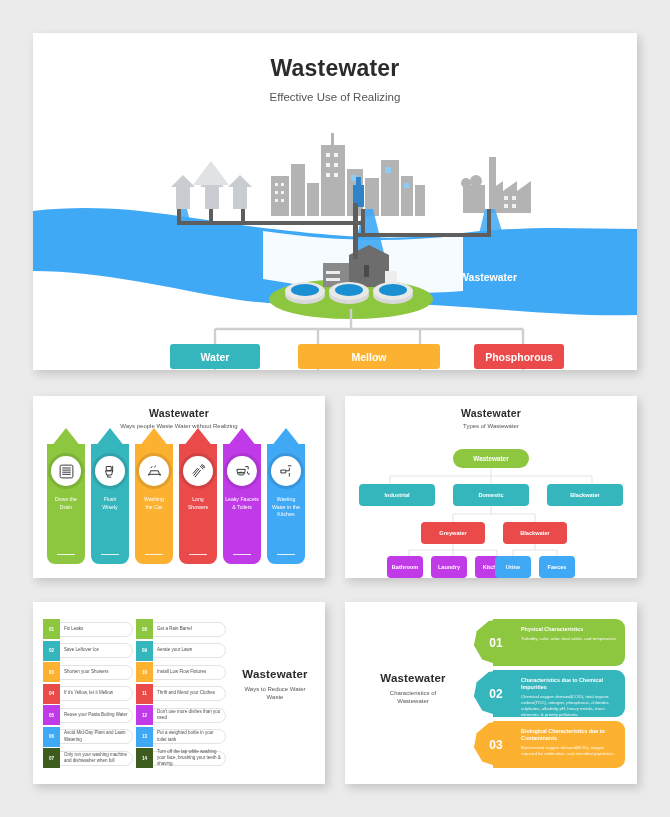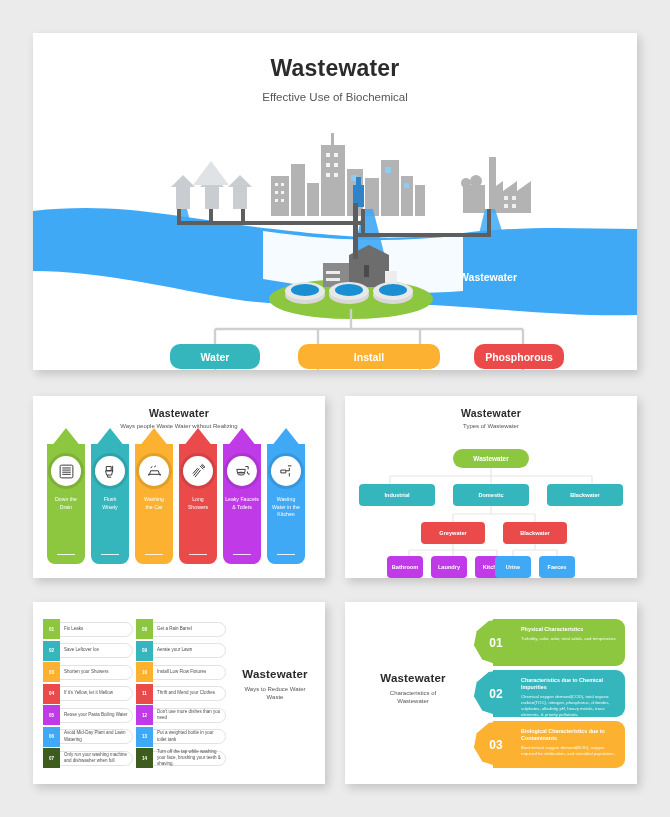--- a/index.html
+++ b/index.html
@@ -36,21 +36,21 @@
     position: absolute; font-size: 10.5px; color: #4a4a4a; line-height: 1.25;
     text-align: center;
   }
   #wrr-label { left: 118px; top: 228px; width: 120px; }
   #ww-label {
     left: 395px; top: 238px; width: 120px;
     color: #ffffff; font-weight: bold; font-size: 10.5px;
   }
 
   .res-btn {
-    position: absolute; height: 25px; border-radius: 10px;
+    position: absolute; height: 25px; border-radius: 3px;
     color: #fff; font-weight: bold; font-size: 10.5px;
     display: flex; align-items: center; justify-content: center;
   }
   #btn-water  { left: 137px; top: 311px; width: 90px;  background: #35b6bd; }
   #btn-sludge { left: 265px; top: 311px; width: 142px; background: #fcb131; }
   #btn-phos   { left: 441px; top: 311px; width: 90px;  background: #ea4a4a; text-align: center; }
 
   
   #slide-ways .ttl { font-size: 10.5px; margin-top: 11px; }
   #slide-ways .sub { font-size: 6px; margin-top: 4px; }
@@ -150,21 +150,21 @@
   .ch-h { color: #fff; font-weight: bold; font-size: 5.4px; line-height: 1.3; }
   .ch-p { color: rgba(255,255,255,.92); font-size: 4.3px; line-height: 1.4; margin-top: 3px; }
 </style>
 </head>
 <body>
 
 <div class="deck">
 
   <div class="slide" id="slide-hero">
     <div class="ttl">Wastewater</div>
-    <div class="sub">Effective Use of Biochemical</div>
+    <div class="sub">Effective Use of Realizing</div>
 
     <svg class="hero-art" viewBox="0 0 604 337">
 
       <path d="M0,178 C90,168 150,186 240,196 C320,205 360,208 430,200 C500,192 550,196 604,196 L604,282 C540,284 470,276 400,272 C320,268 260,276 200,266 C140,256 70,238 0,238 Z" fill="#3fa9f5"></path>
       <path d="M230,198 C300,208 360,210 430,202 L430,258 C350,264 290,256 230,246 Z" fill="#ffffff" opacity="0.95"></path>
       <path d="M238,200 C306,210 364,212 432,204 L432,214 C360,222 300,218 238,210 Z" fill="#3fa9f5" opacity="0.0"></path>
 
       <g fill="#c9cdd2">
         <rect x="143" y="152" width="14" height="24"></rect>
           <polygon points="150,142 162,154 138,154"></polygon>
@@ -264,21 +264,21 @@
         <path d="M182,296 L182,348"></path>
         <path d="M285,296 L285,348"></path>
         <path d="M387,296 L387,348"></path>
         <path d="M490,296 L490,348"></path>
       </g>
     </svg>
 
     <div class="hero-label" id="ww-label">Wastewater</div>
 
     <div class="res-btn" id="btn-water">Water</div>
-    <div class="res-btn" id="btn-sludge">Install</div>
+    <div class="res-btn" id="btn-sludge">Mellow</div>
     <div class="res-btn" id="btn-phos">Phosphorous</div>
 
   </div>
 
   <div class="slide" id="slide-ways">
     <div class="ttl">Wastewater</div>
     <div class="sub">Ways people Waste Water without Realizing</div>
     <div class="drops" id="ways-drops">
         <div class="drop-col" style="background: rgb(141, 198, 63);">
           <div class="tip" style="background: rgb(141, 198, 63);"></div>

